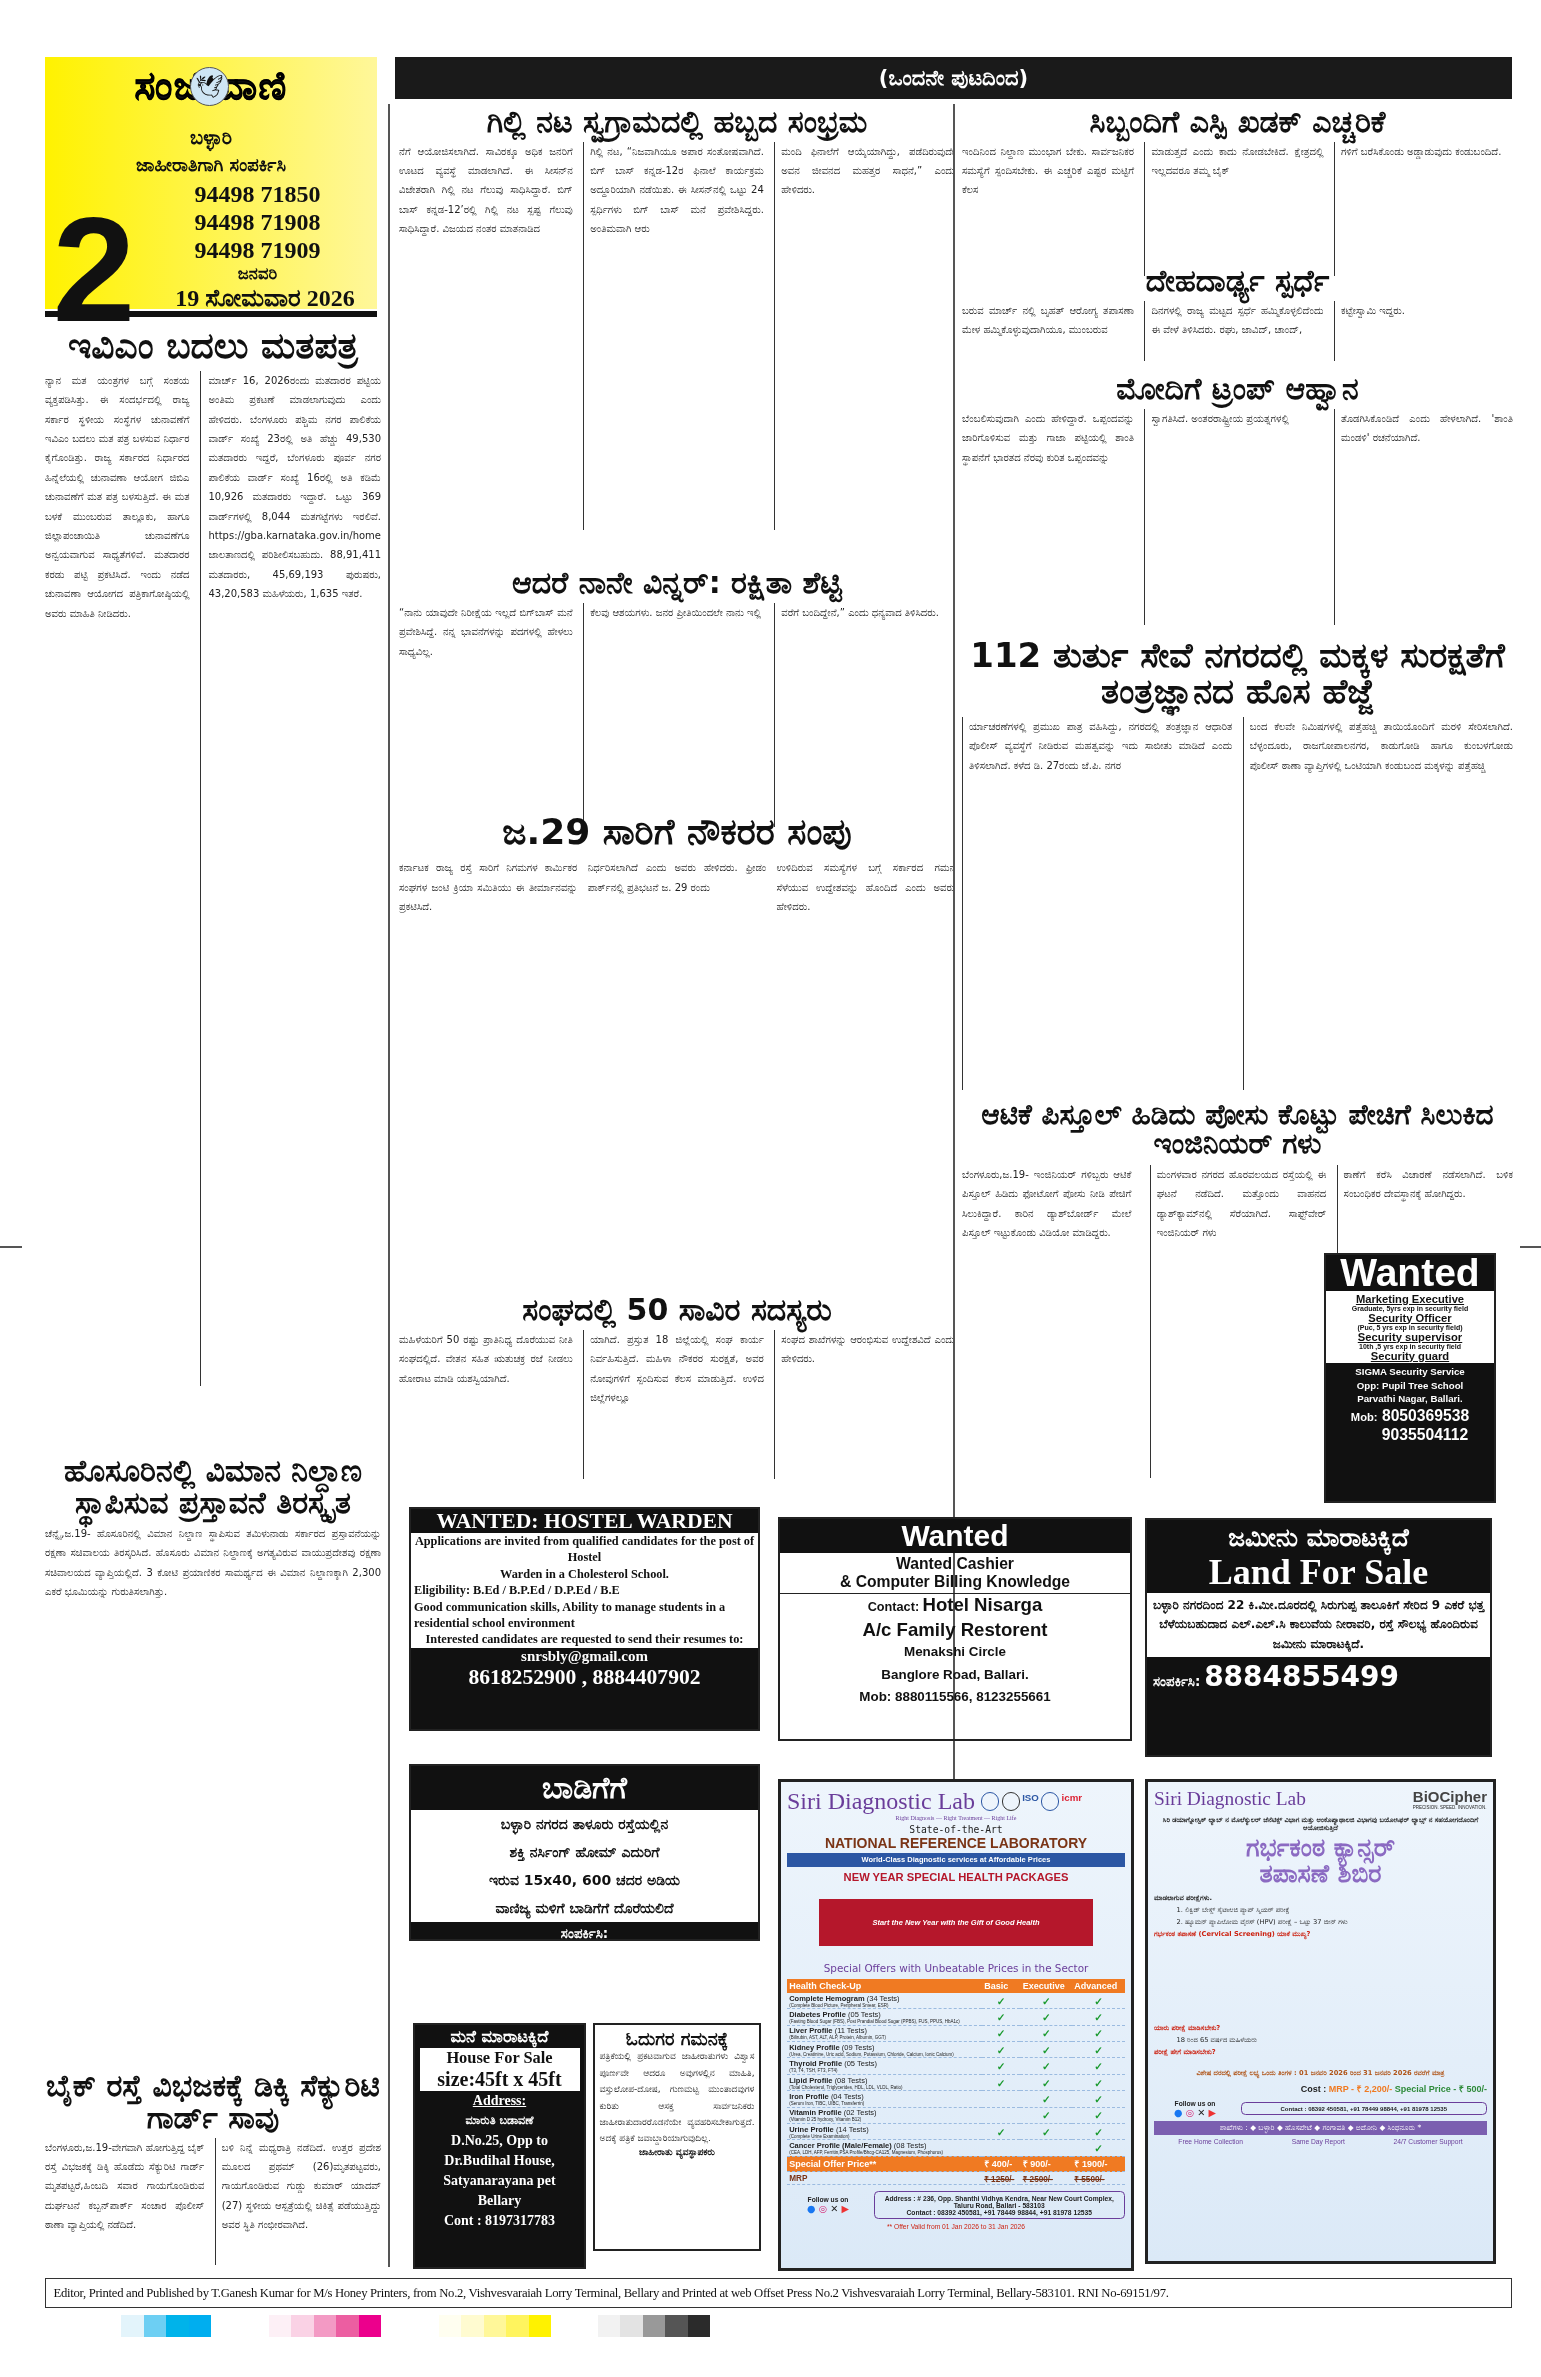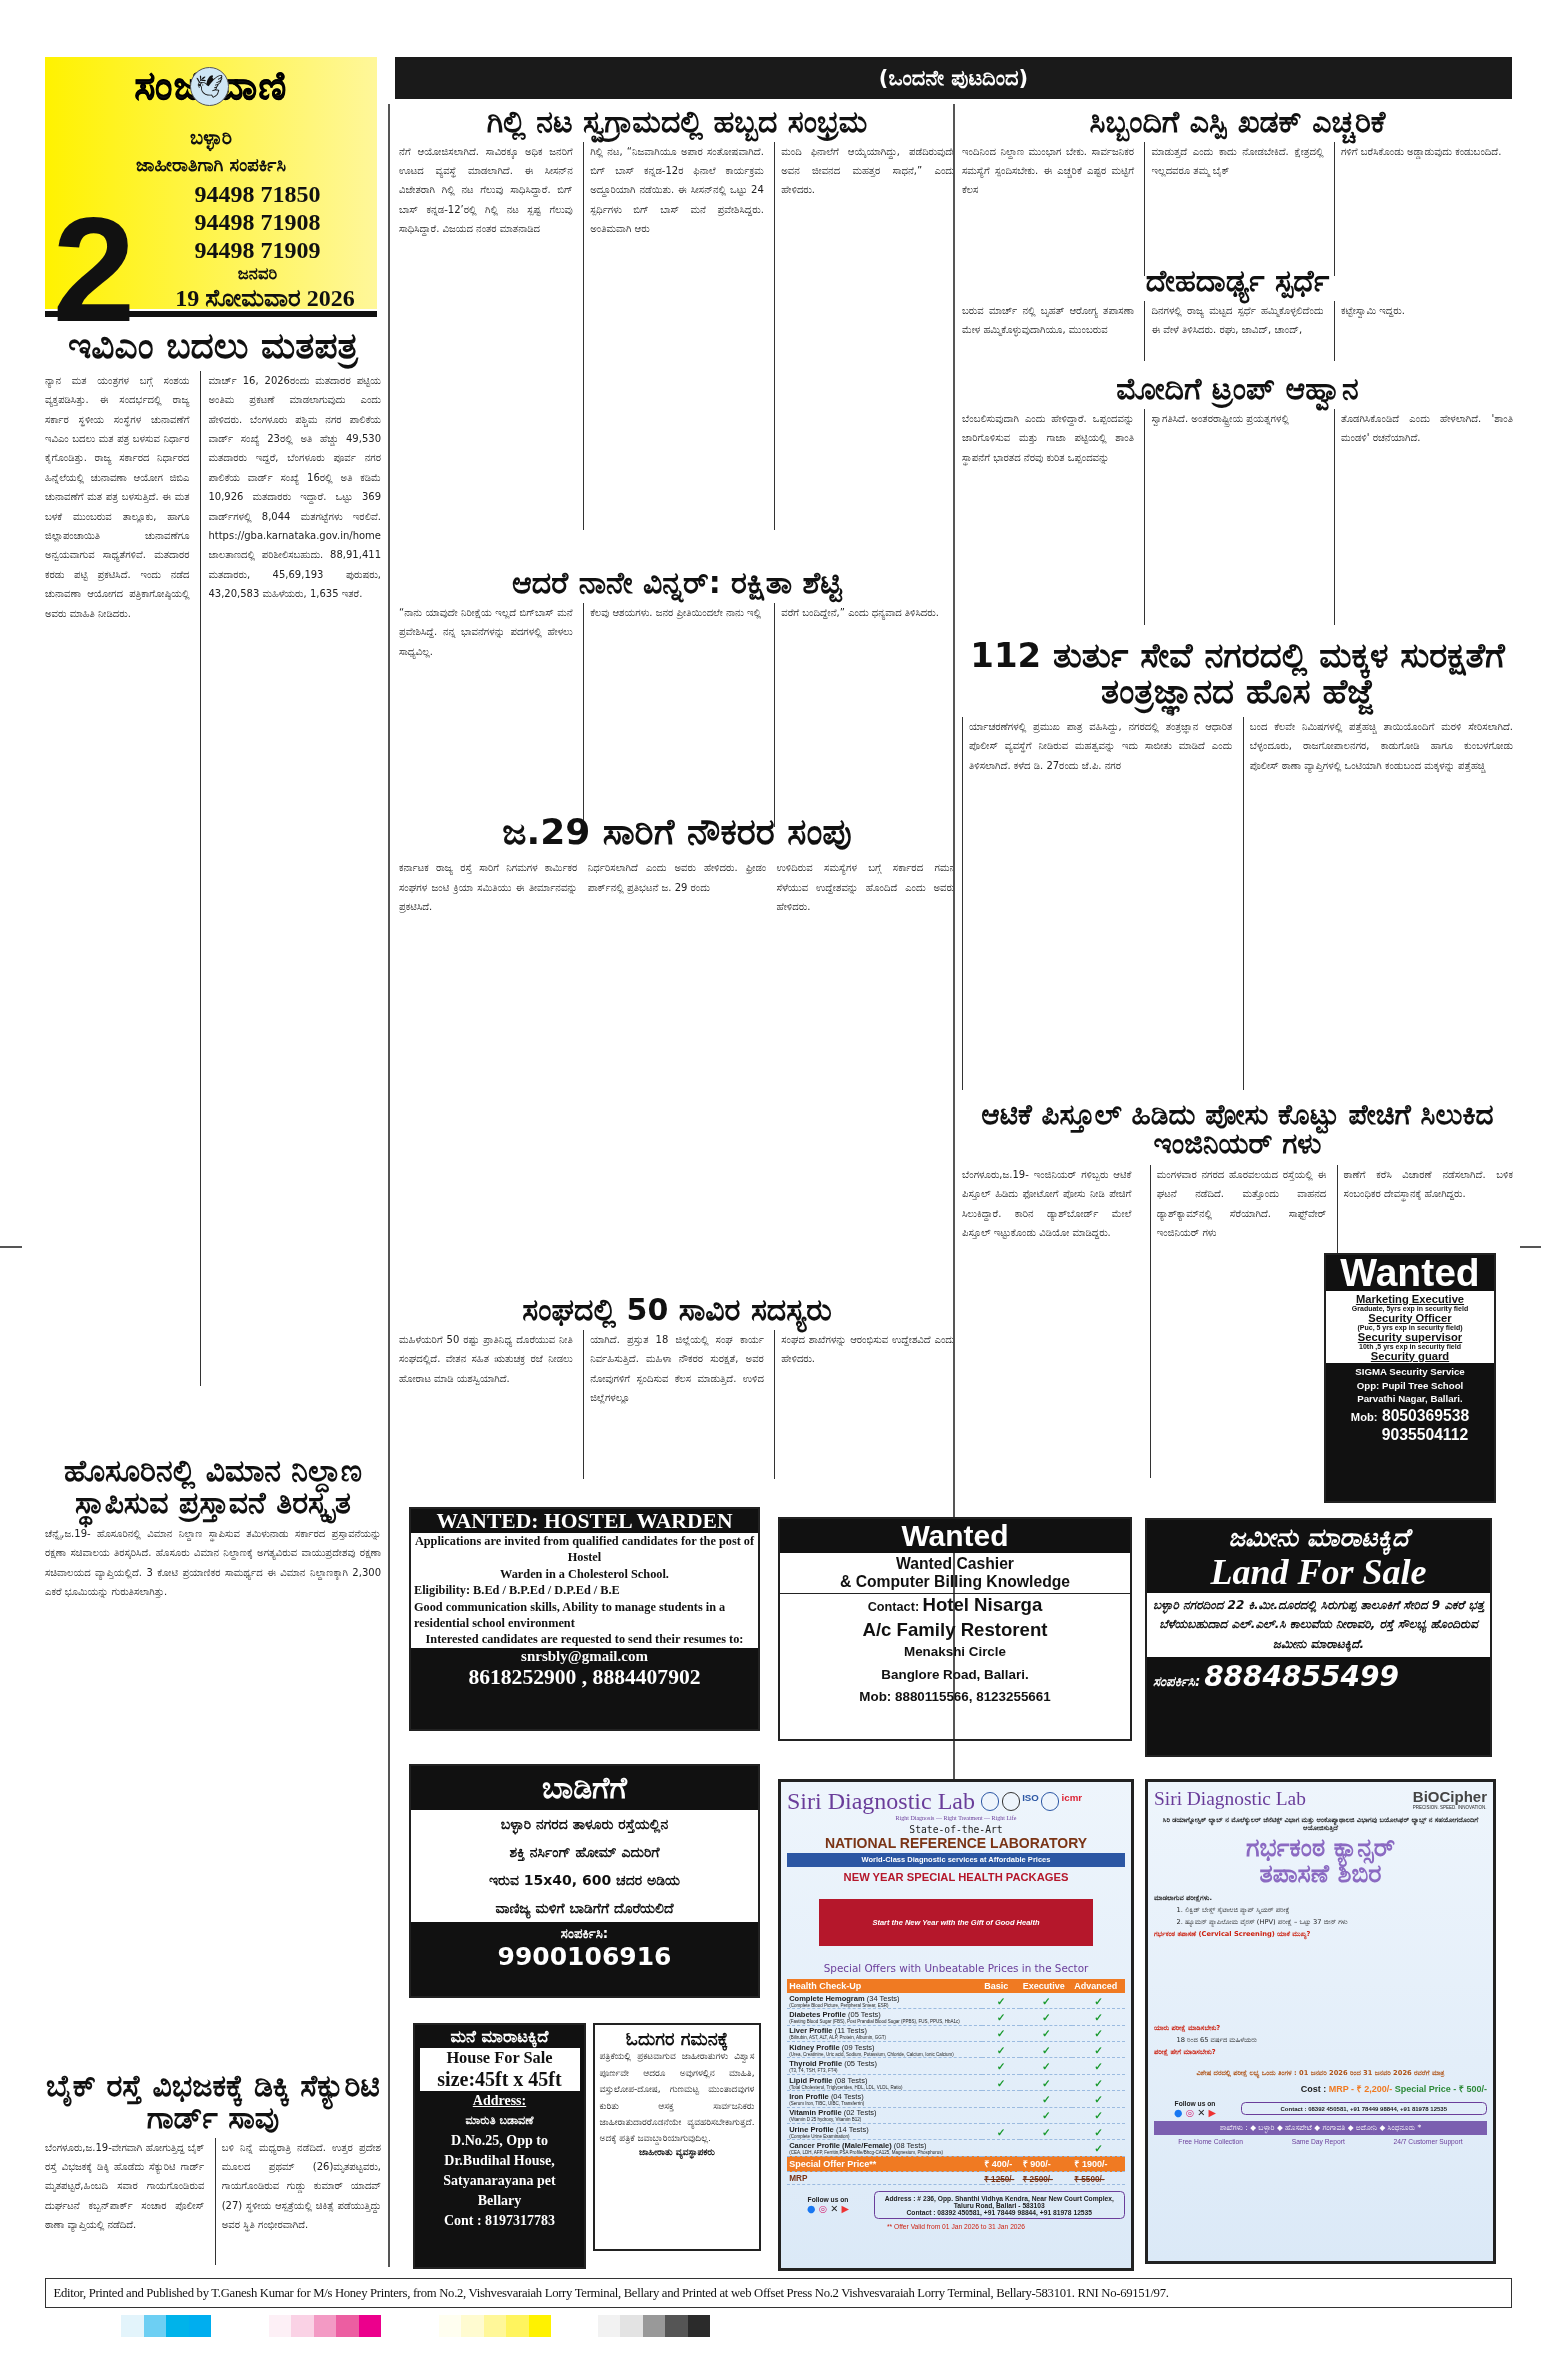--- a/index.html
+++ b/index.html
@@ -204,31 +204,31 @@
   </div>
   <div style="text-align:center;font-weight:bold;line-height:22.4px;">
     <div><span style="font-size:12.7px;">Contact:</span> <span style="font-size:18.6px;">Hotel Nisarga</span></div>
     <div style="font-size:18.6px;">A/c Family Restorent</div>
     <div style="font-size:13.4px;">Menakshi Circle</div>
     <div style="font-size:13.4px;">Banglore Road, Ballari.</div>
     <div style="font-size:13.4px;">Mob: 8880115566, 8123255661</div>
   </div>
 </div>
 
-<div class="abs box" style="left:1145px;top:1518px;width:347px;height:239px;font-style:italic;">
+<div class="abs box" style="left:1145px;top:1518px;width:347px;height:239px;">
   <div class="hl" style="color:#fff;font-size:25px;padding-top:4.5px;">ಜಮೀನು ಮಾರಾಟಕ್ಕಿದೆ</div>
   <div class="serif" style="text-align:center;font-size:36px;font-weight:bold;">Land For Sale</div>
   <div class="inner-white" style="font-family:'DejaVu Sans',sans-serif;font-size:12px;line-height:19.4px;text-align:center;padding:3px;font-weight:bold;">ಬಳ್ಳಾರಿ ನಗರದಿಂದ 22 ಕಿ.ಮೀ.ದೂರದಲ್ಲಿ ಸಿರುಗುಪ್ಪ ತಾಲೂಕಿಗೆ ಸೇರಿದ 9 ಎಕರೆ ಭತ್ತ ಬೆಳೆಯಬಹುದಾದ ಎಲ್.ಎಲ್.ಸಿ ಕಾಲುವೆಯ ನೀರಾವರಿ, ರಸ್ತೆ ಸೌಲಭ್ಯ ಹೊಂದಿರುವ ಜಮೀನು ಮಾರಾಟಕ್ಕಿದೆ.</div>
   <div style="padding:3px 6px;font-family:'DejaVu Sans',sans-serif;">
     <span style="font-size:13.4px;font-weight:bold;">ಸಂಪರ್ಕಿಸಿ:</span>
     <span style="font-size:28px;font-weight:bold;">8884855499</span>
   </div>
 </div>
 
-<div class="abs box" style="left:409px;top:1764px;width:351px;height:234px;">
+<div class="abs box" style="left:409px;top:1764px;width:351px;height:177px;">
   <div class="hl" style="color:#fff;font-size:30px;padding:6px 0;">ಬಾಡಿಗೆಗೆ</div>
   <div class="inner-white" style="font-family:'DejaVu Sans',sans-serif;font-size:14px;line-height:28px;text-align:center;font-weight:bold;">
     <div>ಬಳ್ಳಾರಿ ನಗರದ ತಾಳೂರು ರಸ್ತೆಯಲ್ಲಿನ</div>
     <div>ಶಕ್ತಿ ನರ್ಸಿಂಗ್ ಹೋಮ್ ಎದುರಿಗೆ</div>
     <div>ಇರುವ 15x40, 600 ಚದರ ಅಡಿಯ</div>
     <div>ವಾಣಿಜ್ಯ ಮಳಿಗೆ ಬಾಡಿಗೆಗೆ ದೊರೆಯಲಿದೆ</div>
   </div>
   <div style="text-align:center;font-family:'DejaVu Sans',sans-serif;font-weight:bold;font-size:13.4px;padding-top:4.5px;">ಸಂಪರ್ಕಿಸಿ:</div>
   <div style="text-align:center;font-family:'DejaVu Sans',sans-serif;font-weight:bold;font-size:25px;">9900106916</div>
 </div>

